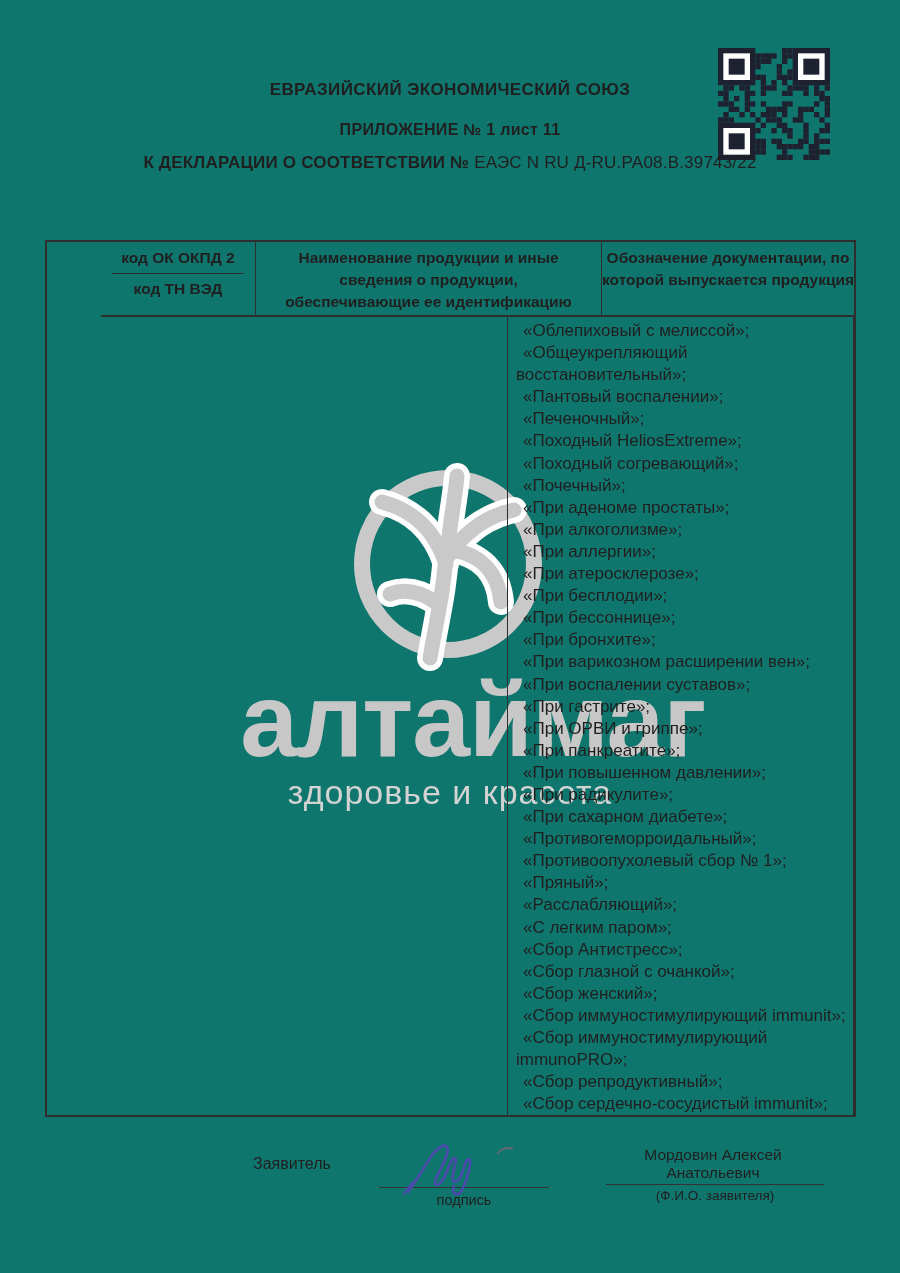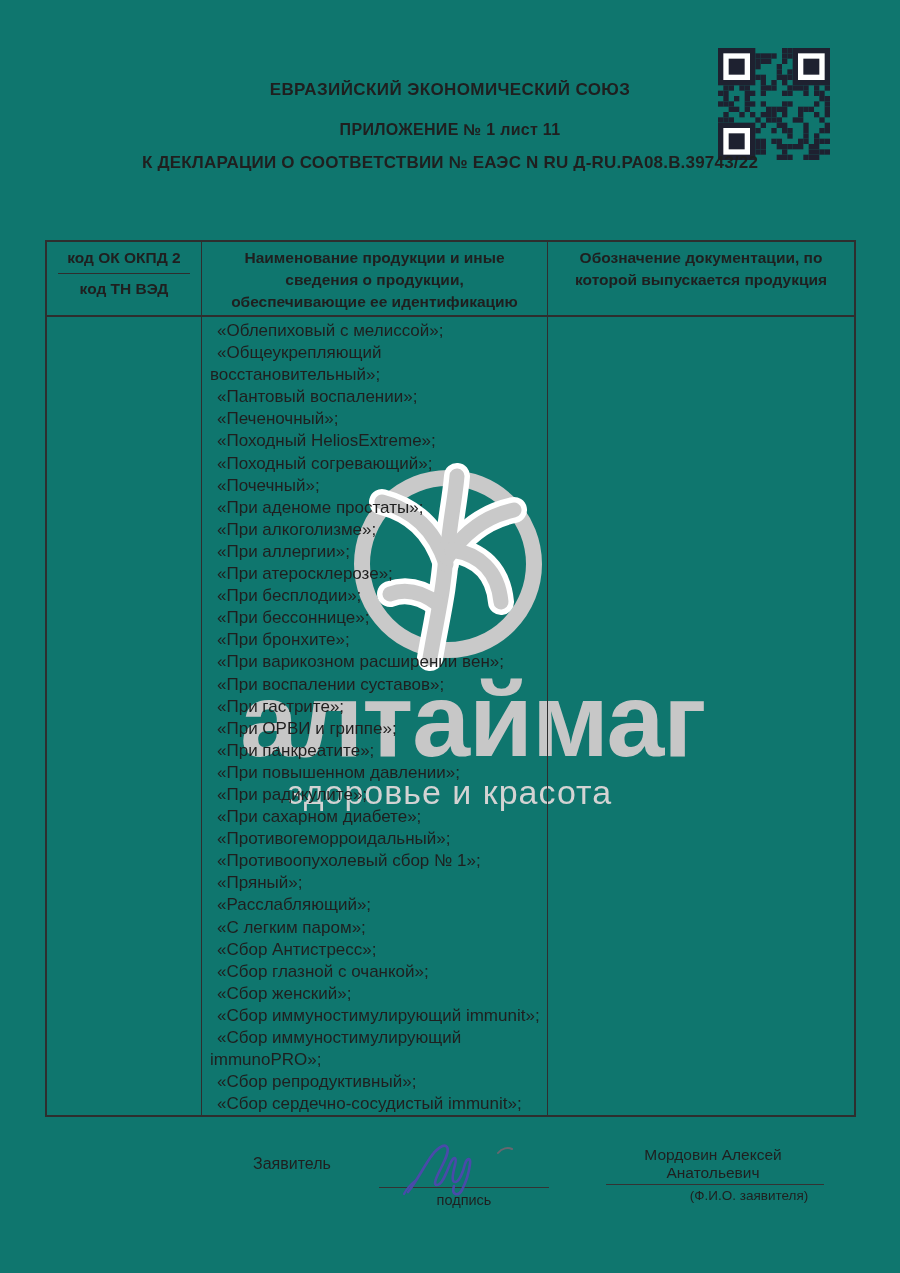--- a/index.html
+++ b/index.html
@@ -7,39 +7,39 @@
     position:relative;width:900px;height:1273px;background:#0f766e;
     font-family:"Liberation Sans", sans-serif;color:#1f1f1f;overflow:hidden;
     margin:0 auto;
   }
   .abs{position:absolute;}
   
   .hdr-line{left:0;width:900px;text-align:center;font-weight:bold;z-index:3;}
   .hdr-union{top:80px;font-size:17px;letter-spacing:.4px;}
   .hdr-annex{top:121px;font-size:16px;letter-spacing:.3px;}
   .hdr-decl{top:153px;font-size:17px;letter-spacing:.2px;}
-  .hdr-decl .num{font-weight:bold;}
+  .hdr-decl .num{font-weight:normal;}
   
   .qr{left:718px;top:48px;width:112px;height:112px;z-index:2;}
   
   .wm{z-index:1;pointer-events:none;}
   .wm-logo{left:338px;top:452px;width:220px;height:220px;}
   .wm-brand{
     left:0;top:668px;width:900px;text-align:center;
     font-size:104px;font-weight:bold;color:#c7c7c7;letter-spacing:-1px;line-height:1;
   }
   .wm-tagline{
     left:0;top:775px;width:900px;text-align:center;
     font-size:34px;color:#d3d3d3;letter-spacing:1px;line-height:1;
   }
   
   .doc-table{
     left:45px;top:240px;width:811px;height:877px;
     border:2px solid #2e2e2e;box-sizing:border-box;z-index:2;background:transparent;
-    display:flex;flex-direction:column;
+    display:flex;flex-direction:column;align-items:flex-end;
   }
   .t-row{display:flex;flex:1;min-height:0;}
   .t-row.head{flex:0 0 73px;border-bottom:2px solid #2e2e2e;}
   .cell{box-sizing:border-box;background:transparent;}
   .c1{flex:0 0 155px;border-right:1.5px solid #2e2e2e;}
   .c2{flex:0 0 346px;border-right:1.5px solid #2e2e2e;}
   .c3{flex:1;}
   .head .cell{font-weight:bold;font-size:15.5px;text-align:center;line-height:1.42;padding-top:5px;}
   .c1-split{width:86%;margin:4px auto;border:0;border-top:1.5px solid #2e2e2e;}
   .preline{white-space:pre-line;}
@@ -48,21 +48,21 @@
     overflow:hidden;height:100%;box-sizing:border-box;text-align:left;
   }
   .product-item{text-indent:7px;white-space:pre-line;}
   
   .f-label{left:253px;top:1155px;font-size:16px;}
   .sig-line{left:379px;top:1187px;width:170px;height:0;border-top:1.7px solid #333;}
   .sig-caption{left:379px;top:1192px;width:170px;text-align:center;font-size:14.5px;}
   .sig-svg{left:398px;top:1136px;width:130px;height:62px;z-index:3;}
   .name-block{left:602px;top:1146px;width:222px;text-align:center;font-size:15.5px;line-height:17.5px;}
   .name-line{left:606px;top:1184px;width:218px;height:0;border-top:1.7px solid #333;}
-  .name-caption{left:640px;top:1188px;width:218px;text-align:center;font-size:13.5px;}
+  .name-caption{left:606px;top:1188px;width:218px;text-align:center;font-size:13.5px;}
 </style>
 </head>
 <body>
 
 <div class="page">
 
   <div class="abs hdr-line hdr-union">ЕВРАЗИЙСКИЙ ЭКОНОМИЧЕСКИЙ СОЮЗ</div>
   <div class="abs hdr-line hdr-annex">ПРИЛОЖЕНИЕ № 1 лист 11</div>
   <div class="abs hdr-line hdr-decl">
     <span>К ДЕКЛАРАЦИИ О СООТВЕТСТВИИ №</span>

